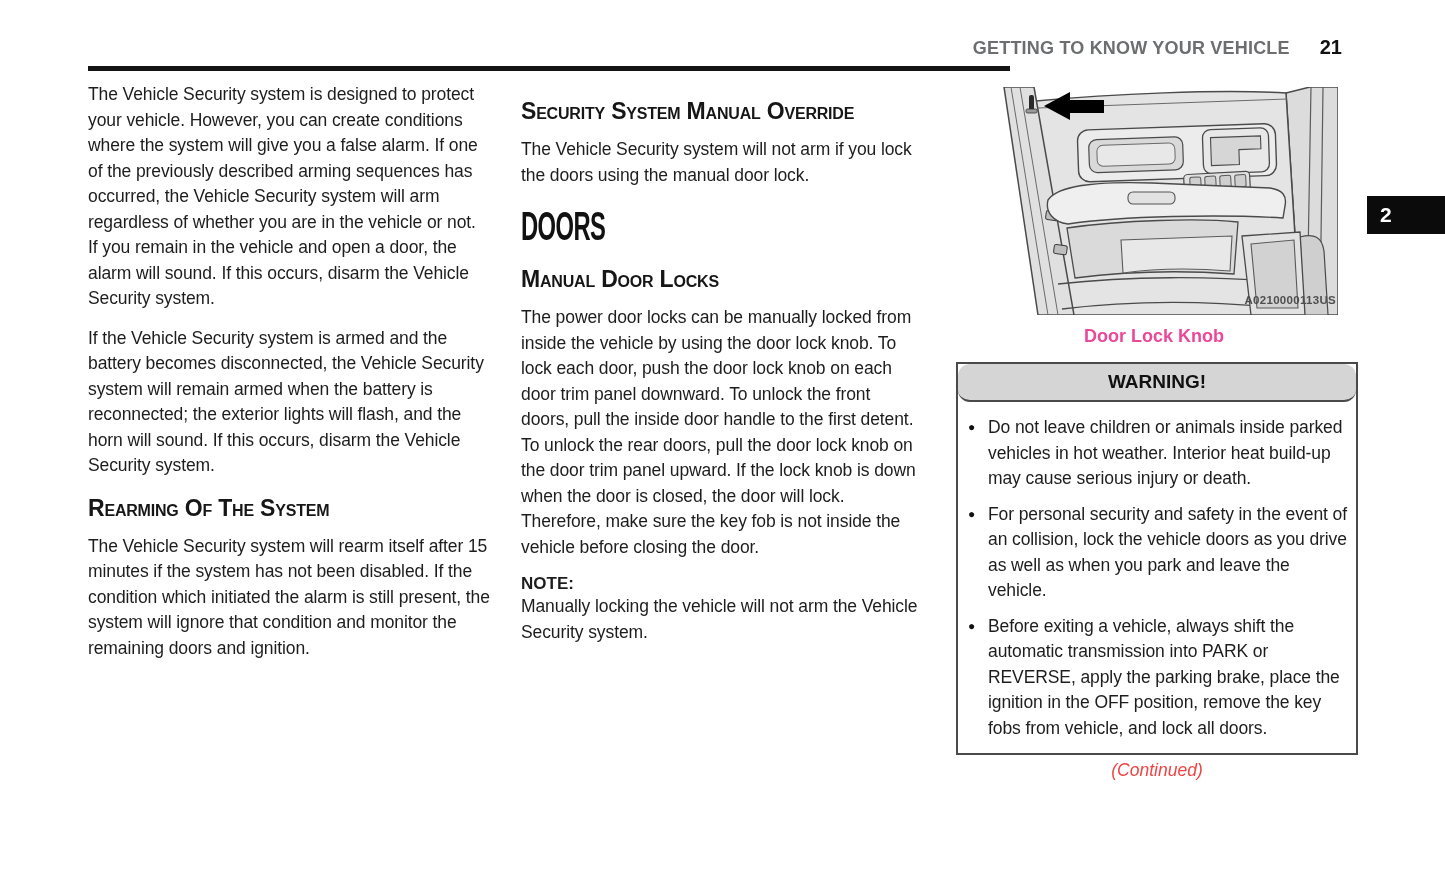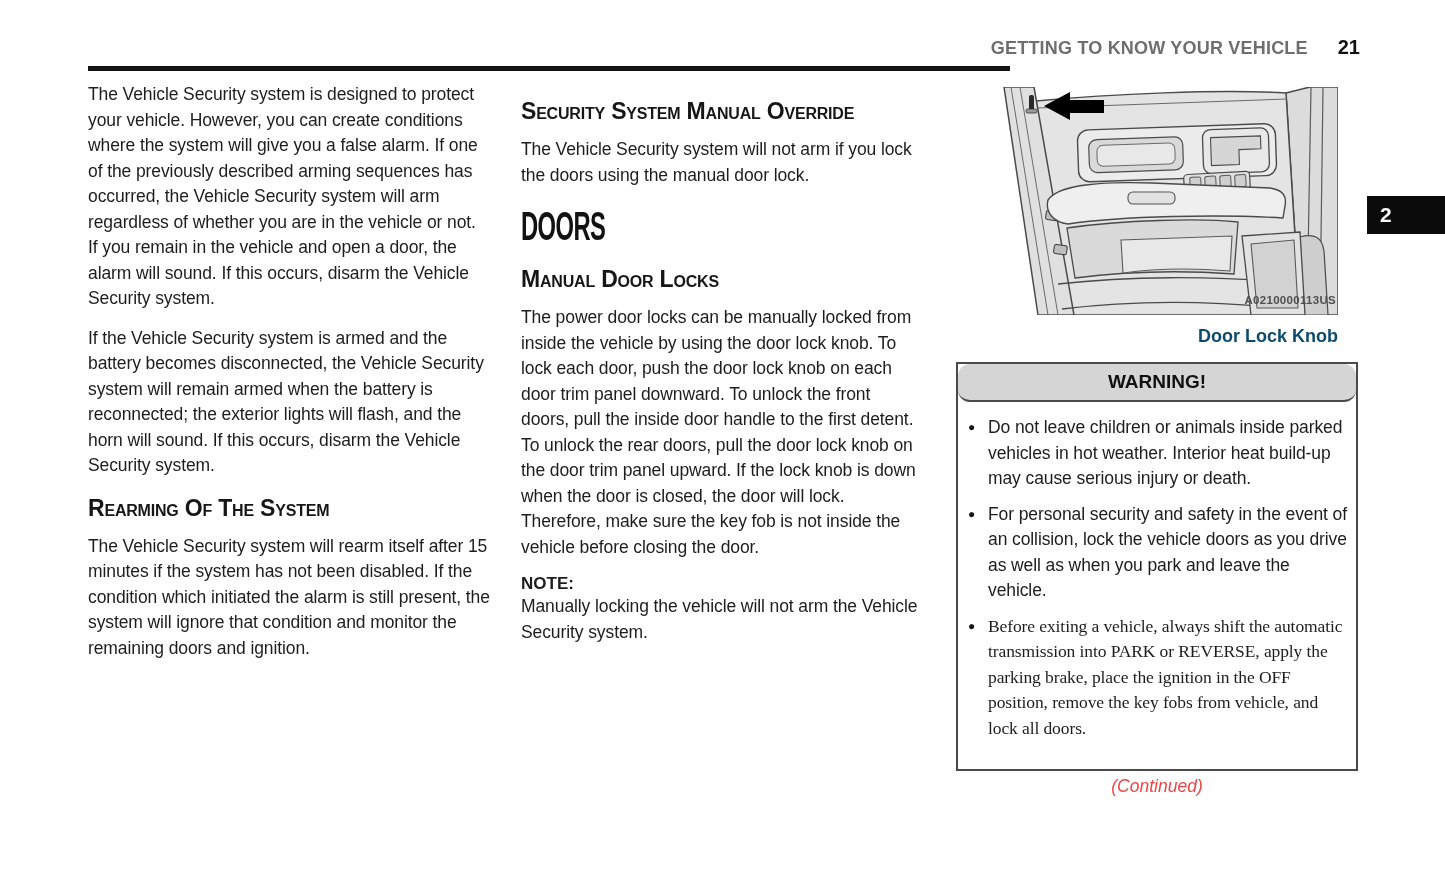--- a/index.html
+++ b/index.html
@@ -11,21 +11,21 @@
     color:#1d1d1d;
     overflow:hidden;
   }
 
   
   .header-rule {
     position:absolute; left:88px; top:66px;
     width:922px; height:5px; background:#141414;
   }
   .header-area {
-    position:absolute; top:36px; right:85px;
+    position:absolute; top:36px; right:103px;
     display:flex; align-items:baseline; gap:30px;
   }
   .header-title {
     font-size:18px; font-weight:bold; color:#6d6e70; letter-spacing:.2px;
   }
   .header-pagenum { font-size:20px; font-weight:bold; color:#111; }
 
   
   .chapter-tab {
     position:absolute; left:1367px; top:196px;
@@ -61,40 +61,40 @@
 
   
   .figure { position:relative; width:368px; margin-left:14px; }
   .figure svg { display:block; }
   .figure-code {
     position:absolute; right:2px; bottom:9px;
     font-size:11.5px; font-weight:bold; color:#4f4f4f; letter-spacing:.3px;
   }
   .figure-caption {
     width:368px; margin-left:14px; margin-top:11px;
-    text-align:right; font-weight:bold; font-size:18px; color:#0c4a6e;
+    text-align:center; font-weight:bold; font-size:18px; color:#ec4899;
   }
 
   
   .warning {
     margin-top:15px; border:2px solid #4a4a4a; background:#fff;
   }
   .warning-header {
     background:#d5d5d5; border-bottom:2px solid #4a4a4a;
     text-align:center; font-weight:bold; font-size:19px; color:#111;
     padding:7px 0 7px 0;
     border-radius:12px;
   }
   .warning-body { padding:13px 8px 12px 2px; }
   .warning-body ul { list-style:none; }
   .warning-body li {
     position:relative; padding-left:28px; margin-bottom:10px;
     font-size:17.5px; line-height:25.5px; letter-spacing:-0.1px;
   }
-  .warning-body li:last-child { margin-bottom:16px;font-family:Liberation Serif, serif; }
+  .warning-body li:last-child { margin-bottom:0; }
   .warning-body li::before {
     content:"●"; position:absolute; left:8px; top:0px; font-size:12px; color:#111;
   }
   .continued {
     text-align:center; font-style:italic; font-size:17.5px;
     margin-top:5px; color:#ef4444;
   }
 </style>
 </head>
 <body>

